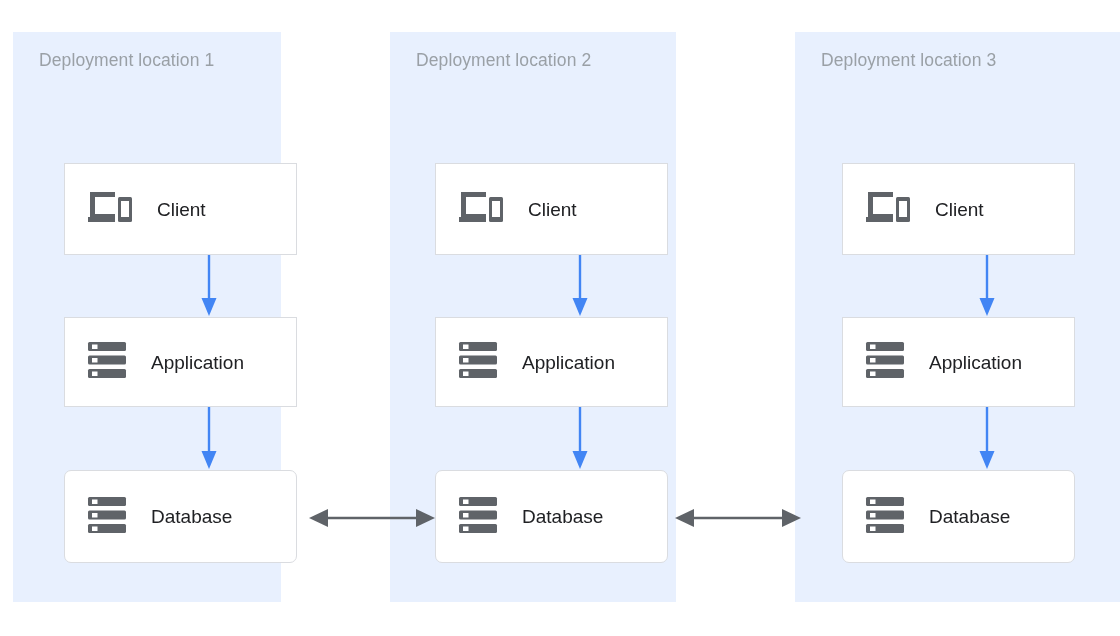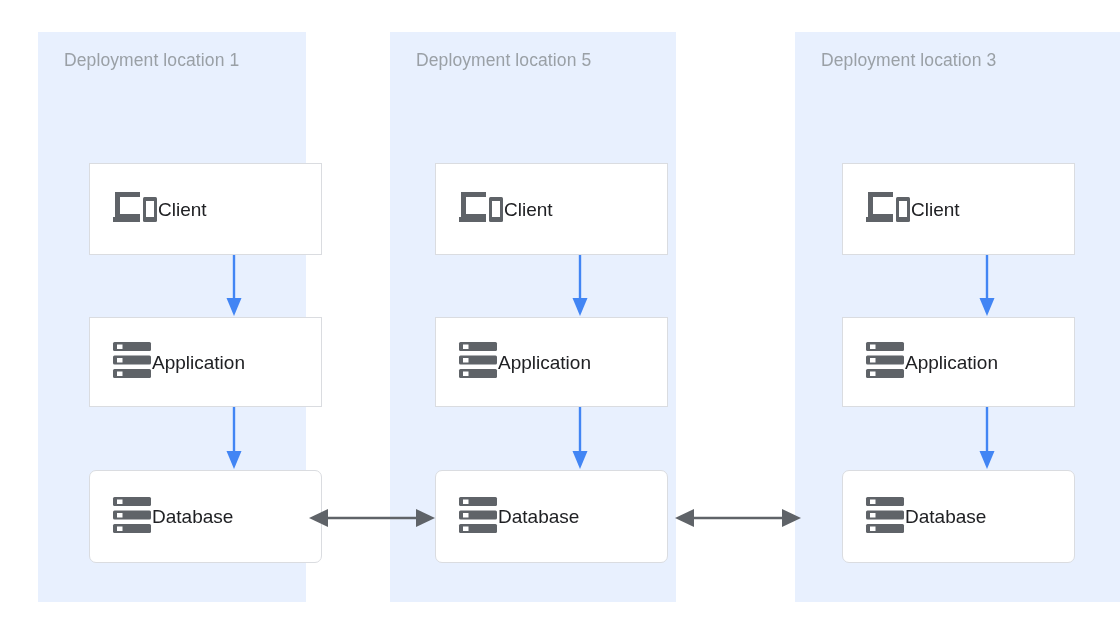--- a/index.html
+++ b/index.html
@@ -21,21 +21,21 @@
   }
 
   
   .zone {
     position: absolute;
     top: 32px;
     height: 570px;
     background: #E8F0FE;
     box-sizing: border-box;
   }
-  .zone-1 { left: 38px;  width: 268px; }
+  .zone-1 { left: 13px;  width: 268px; }
   .zone-2 { left: 390px; width: 286px; }
   .zone-3 { left: 779px; width: 336px; margin-left: 16px; }
 
   .zone-title {
     position: absolute;
     top: 18px;
     left: 26px;
     font-size: 17.5px;
     color: #9AA0A6;
     letter-spacing: 0.1px;
@@ -43,21 +43,21 @@
   }
 
   
   .node {
     position: absolute;
     background: #ffffff;
     border: 1px solid #DADCE0;
     box-sizing: border-box;
     display: flex;
     align-items: center;
-    gap: 0;
+    gap: 24px;
     padding-left: 22px;
   }
   .node-label {
     font-size: 19px;
     color: #202124;
     white-space: nowrap;
     line-height: 1;
   }
 
   
@@ -152,21 +152,21 @@
           <rect x="5" y="18" width="5.5" height="4.5" fill="#ffffff"></rect>
           <rect x="1" y="29" width="38" height="9" rx="1.5" fill="#5F6368"></rect>
           <rect x="5" y="31.5" width="5.5" height="4.5" fill="#ffffff"></rect>
         </svg>
       </span>
       <span class="node-label">Database</span>
     </div>
   </div>
 
   <div class="zone zone-2">
-    <div class="zone-title">Deployment location 5</div>
+    <div class="zone-title">Deployment location 2</div>
 
     <div class="node client">
       <span class="icon">
         <svg width="46" height="36" viewBox="0 0 46 36" xmlns="http://www.w3.org/2000/svg">
           <path d="M3 3 h25 v5 H8 v17 h20 v5 H3 Z" fill="#5F6368"></path>
           <rect x="1" y="28" width="27" height="5" fill="#5F6368"></rect>
           <rect x="31" y="8" width="14" height="25" rx="1.5" fill="#5F6368"></rect>
           <rect x="34" y="12" width="8" height="16" fill="#ffffff"></rect>
         </svg>
       </span>

